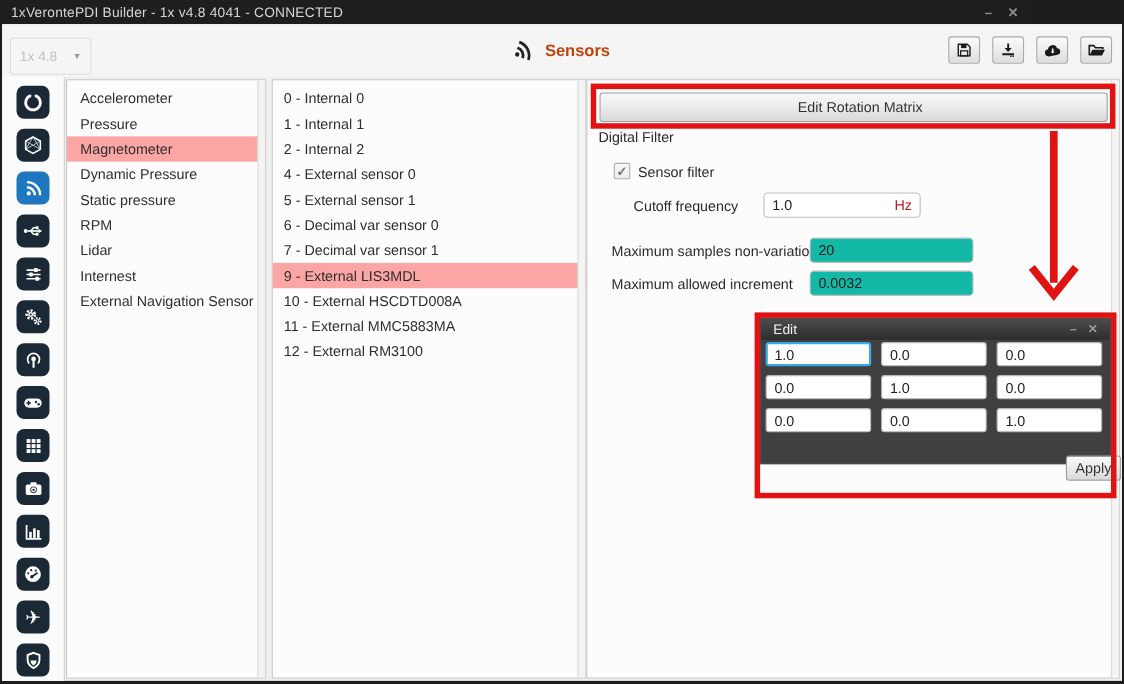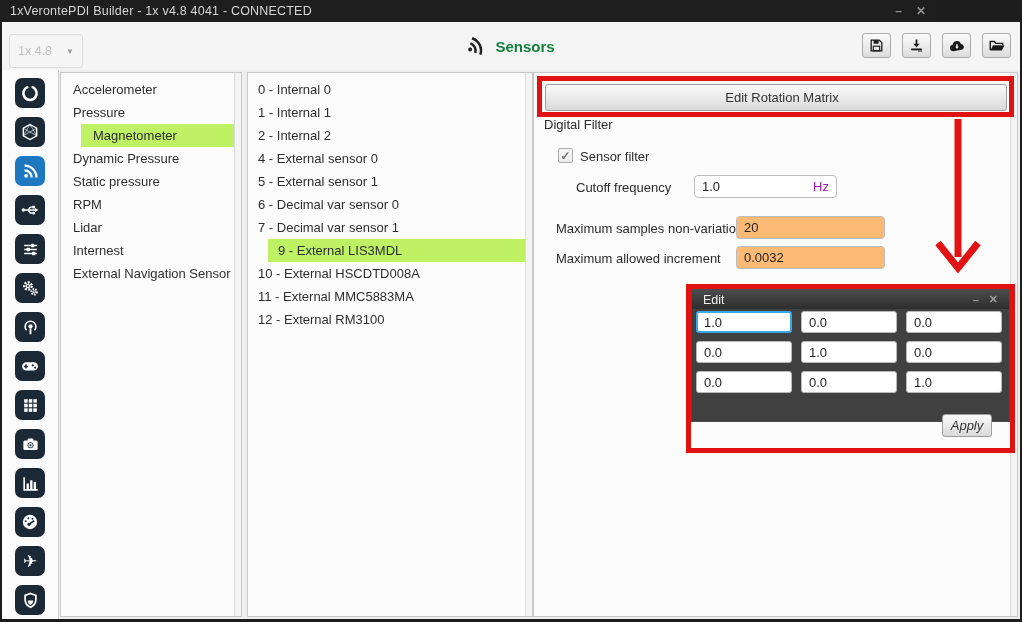--- a/index.html
+++ b/index.html
@@ -33,21 +33,21 @@
     border:1px solid #dcdcdc; border-radius:3px; background:#f5f5f5;
     color:#c2c2c2; font-size:12.5px; display:flex; align-items:center;
     padding:16px 8px; justify-content:space-between;
   }
   .version-select .caret { font-size:8px; color:#9a9a9a; }
   .page-title-wrap {
     position:absolute; left:0; right:0; top:0; height:48px;
     display:flex; align-items:center; justify-content:center; gap:8px;
     pointer-events:none;
   }
-  .page-title-wrap .pt-text { font-size:15px; font-weight:bold; color:#15803d; }
+  .page-title-wrap .pt-text { font-size:15px; font-weight:bold; color:#c2410c; }
   .tb-buttons {
     position:absolute; right:9px; top:11px; display:flex; gap:11px;
   }
   .tb-btn {
     width:29px; height:25px; border:1px solid #ababab; border-radius:3px;
     background:linear-gradient(#fbfbfb,#e9e9e9 60%,#dcdcdc);
     display:flex; align-items:center; justify-content:center; cursor:pointer;
   }
   
   .nav-rail {
@@ -74,51 +74,51 @@
   }
   #panel-types { left:58px;  width:182px; }
   #panel-list  { left:245px; width:286px; }
   #panel-detail{ left:531px; width:485px; }
   .list { list-style:none; padding-top:5px; }
   .list li {
     height:23px; line-height:23px; font-size:13px; color:#2e2e2e;
     padding-left:12px; white-space:nowrap; cursor:pointer;
   }
   #panel-list .list li { padding-left:10px; }
-  .list li.selected { background:#bef264;margin-left:20px; }
+  .list li.selected { background:#fca5a5; }
   
   .btn {
     border:1px solid #9d9d9d; border-radius:3px;
     background:linear-gradient(#f9f9f9,#e9e9e9 55%,#d9d9d9);
     font-size:13px; color:#333; cursor:pointer;
     font-family:"Liberation Sans", sans-serif;
   }
   #edit-rotation-btn {
     position:absolute; left:11px; top:11px; width:462px; height:27px;padding-left:12px;
   }
   .form-label { position:absolute; font-size:13px; color:#2b2b2b; white-space:nowrap; }
   .checkbox {
     position:absolute; left:24px; top:75px; width:15px; height:15px;
     border:1px solid #adadad; background:linear-gradient(#f7f7f7,#ececec);
     border-radius:2px; display:flex; align-items:center; justify-content:center;
     color:#707070; font-size:12px; font-weight:bold; cursor:pointer;
   }
   .input {
     position:absolute; border:1px solid #bdbdbd; border-radius:4px;
-    background:#fdba74; font-size:13px; color:#222; padding:0 7px;
+    background:#14b8a6; font-size:13px; color:#222; padding:0 7px;
     font-family:"Liberation Sans", sans-serif; outline:none;
   }
   .input-wrap { position:absolute; }
   .input-wrap input {
     width:100%; height:100%; border:1px solid #bdbdbd; border-radius:4px;
     background:#fff; font-size:13px; color:#222; padding:0 7px;
     font-family:"Liberation Sans", sans-serif; outline:none;
   }
   .input-wrap .unit {
-    position:absolute; right:8px; top:4px; font-size:13px; color:#a21caf;
+    position:absolute; right:8px; top:4px; font-size:13px; color:#b91c1c;
     pointer-events:none;
   }
   
   .dialog {
     position:absolute; left:691px; top:289px; width:319px; height:133px;
     background:#404040; border:1px solid #4c4c4c; z-index:5;
   }
   .dialog-titlebar {
     position:absolute; left:0; top:0; right:0; height:19px;
     background:linear-gradient(#4c4c4c,#2d2d2d);
@@ -127,21 +127,21 @@
   }
   .dialog-titlebar .d-title { flex:1; }
   .dialog-titlebar .d-btn { color:#9d9d9d; font-size:11px; font-weight:bold; margin-left:10px; cursor:pointer; }
   .matrix-cell {
     position:absolute; width:96px; height:22px;
     border:1px solid #b9b9b9; border-radius:3px; background:#fff;
     font-size:13px; color:#222; padding:0 7px;
     font-family:"Liberation Sans", sans-serif; outline:none;
   }
   .matrix-cell.focused { border:2px solid #3aa7e6; padding:0 6px; }
-  #apply-btn { position:absolute; left:250px; top:124px; width:50px; height:23px;font-style:italic; }
+  #apply-btn { position:absolute; left:277px; top:124px; width:50px; height:23px; }
   
   .ann { position:absolute; border:5px solid #e11212; z-index:9; pointer-events:none; }
   #ann-box-button { left:537px; top:76px;  width:477px; height:41px; }
   #ann-box-dialog { left:686px; top:284px; width:329px; height:169px; z-index:10; }
   #ann-arrow { position:absolute; left:928px; top:117px; z-index:9; pointer-events:none; }
 </style>
 </head>
 <body>
 
 <div class="titlebar">

